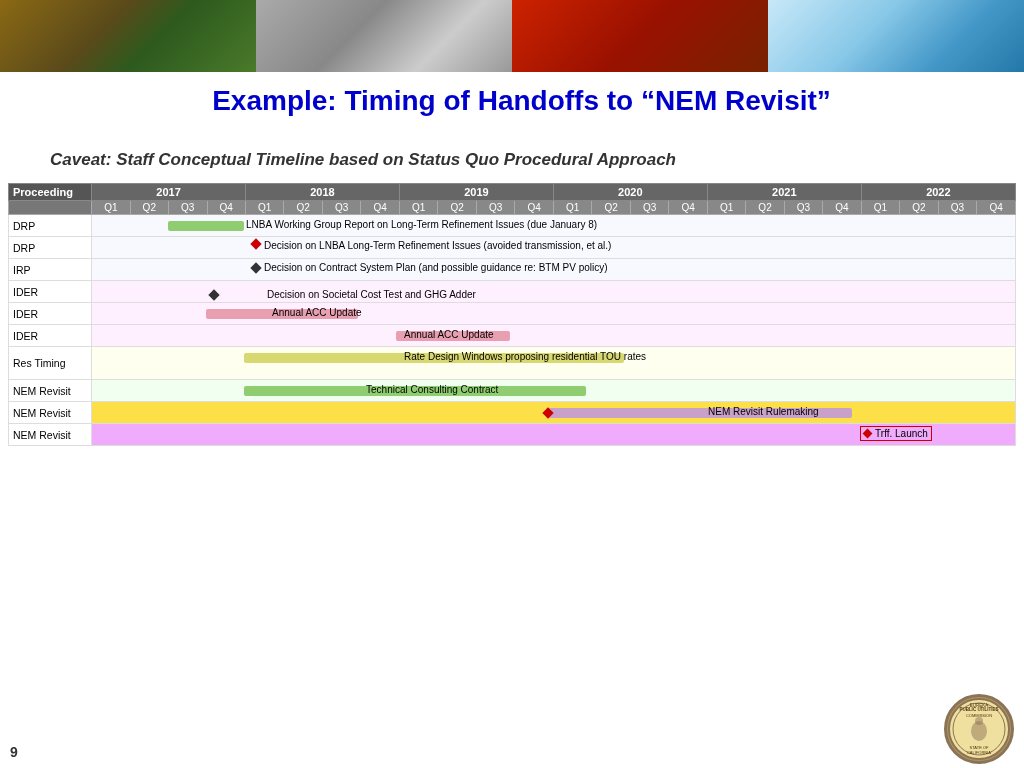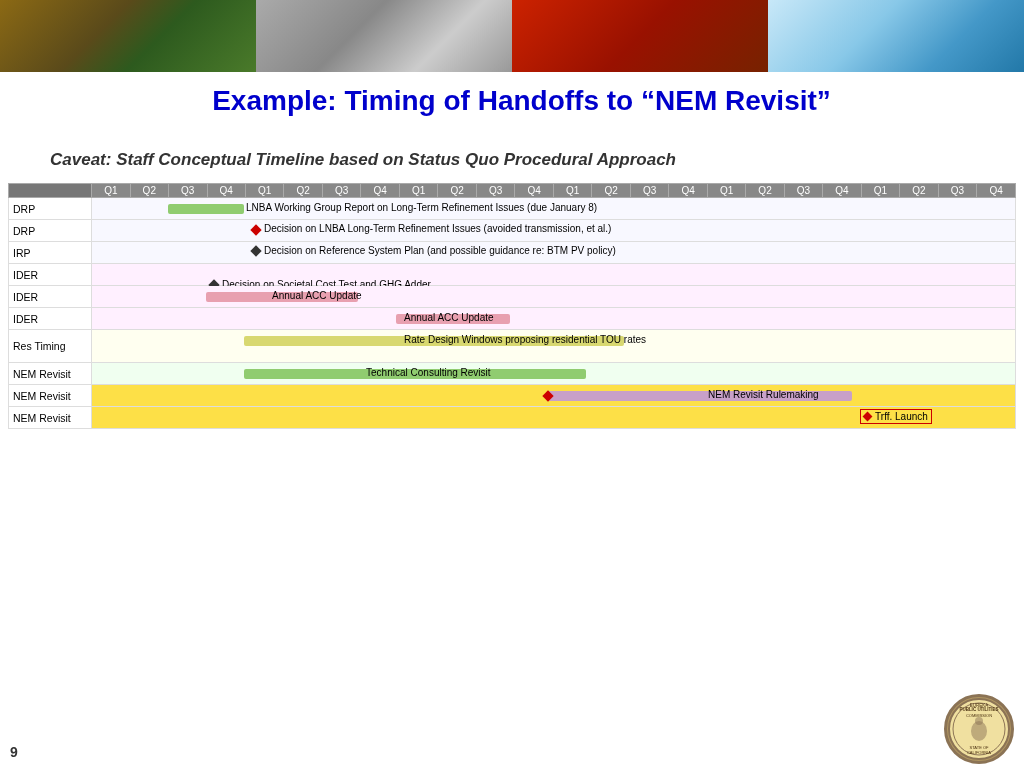--- a/index.html
+++ b/index.html
@@ -187,20 +187,29 @@
       <col style="width:38px">
         <col style="width:38px">
         <col style="width:38px">
         <col style="width:38px">
       <col style="width:38px">
         <col style="width:38px">
         <col style="width:38px">
         <col style="width:38px">
     </colgroup>
     <thead>
+      <tr class="gantt-header-year">
+        <td class="proc-header">Proceeding</td>
+        <td colspan="4" class="year-span">2017</td>
+        <td colspan="4" class="year-span">2018</td>
+        <td colspan="4" class="year-span">2019</td>
+        <td colspan="4" class="year-span">2020</td>
+        <td colspan="4" class="year-span">2021</td>
+        <td colspan="4" class="year-span">2022</td>
+      </tr>
       <tr class="gantt-header-q">
         <td class="proc-header"></td>
         <td>Q1</td>
         <td>Q2</td>
         <td>Q3</td>
         <td>Q4</td>
         <td>Q1</td>
         <td>Q2</td>
         <td>Q3</td>
         <td>Q4</td>
@@ -226,39 +235,39 @@
     <tr class="gantt-row row-drp1">
           <td class="proc-cell">DRP</td>
           <td colspan="24" style="position: relative; padding: 0px; height: 16px; vertical-align: middle; background: rgb(248, 248, 255); border: 1px solid rgb(221, 221, 221);">
             <div style="position: absolute; left: 76px; width: 76px; height: 10px; top: 6px; background: rgb(144, 204, 112); border-radius: 2px;"></div>
             <div style="position: absolute; left: 154px; top: 4px; white-space: nowrap; font-size: 10px; color: rgb(0, 0, 0);">LNBA Working Group Report on Long-Term Refinement Issues (due January 8)</div>
           </td>
         </tr>
         <tr class="gantt-row row-drp2">
           <td class="proc-cell">DRP</td>
           <td colspan="24" style="position: relative; padding: 0px; height: 22px; vertical-align: middle; background: rgb(248, 248, 255); border: 1px solid rgb(221, 221, 221);">
-            <div style="position: absolute; left: 160px; top: 3px; display: flex; align-items: flex-end; white-space: nowrap;">
+            <div style="position: absolute; left: 160px; top: 3px; display: flex; align-items: flex-start; white-space: nowrap;">
               <div style="width: 8px; height: 8px; min-width: 8px; background: rgb(204, 0, 0); transform: rotate(45deg); margin-right: 4px;"></div>
               <span style="font-size: 10px;">Decision on LNBA Long-Term Refinement Issues (avoided transmission, et al.)</span>
             </div>
           </td>
         </tr>
         <tr class="gantt-row row-irp">
           <td class="proc-cell">IRP</td>
           <td colspan="24" style="position: relative; padding: 0px; height: 22px; vertical-align: middle; background: rgb(248, 248, 255); border: 1px solid rgb(221, 221, 221);">
             <div style="position: absolute; left: 160px; top: 3px; display: flex; align-items: center; white-space: nowrap;">
               <div style="width: 8px; height: 8px; min-width: 8px; background: rgb(51, 51, 51); transform: rotate(45deg); margin-right: 4px;"></div>
-              <span style="font-size: 10px;">Decision on Reference System Plan (and possible guidance re: BTM PV policy)</span>
+              <span style="font-size: 10px;">Decision on Contract System Plan (and possible guidance re: BTM PV policy)</span>
             </div>
           </td>
         </tr>
         <tr class="gantt-row row-ider1">
           <td class="proc-cell">IDER</td>
           <td colspan="24" style="position: relative; padding: 0px; height: 22px; vertical-align: middle; background: rgb(255, 240, 255); border: 1px solid rgb(221, 221, 221);">
-            <div style="position: absolute; left: 118px; top: 15px; display: flex; align-items: center; white-space: nowrap;">
+            <div style="position: absolute; left: 118px; top: 8px; display: flex; align-items: center; white-space: nowrap; gap: 45px;">
               <div style="width: 8px; height: 8px; min-width: 8px; background: rgb(51, 51, 51); transform: rotate(45deg); margin-right: 4px;"></div>
               <span style="font-size: 10px;">Decision on Societal Cost Test and GHG Adder</span>
             </div>
           </td>
         </tr>
         <tr class="gantt-row row-ider2">
           <td class="proc-cell">IDER</td>
           <td colspan="24" style="position: relative; padding: 0px; height: 22px; vertical-align: middle; background: rgb(255, 240, 255); border: 1px solid rgb(221, 221, 221);">
             <div style="position: absolute; left: 114px; width: 152px; height: 10px; top: 6px; background: rgb(232, 160, 176); border-radius: 2px;"></div>
             <div style="position: absolute; left: 180px; top: 4px; white-space: nowrap; font-size: 10px; color: rgb(0, 0, 0);">Annual ACC Update</div>
@@ -275,34 +284,34 @@
           <td class="proc-cell">Res Timing</td>
           <td colspan="24" style="position: relative; padding: 16px; height: 22px; vertical-align: middle; background: rgb(255, 255, 240); border: 1px solid rgb(221, 221, 221);">
             <div style="position: absolute; left: 152px; width: 380px; height: 10px; top: 6px; background: rgb(216, 216, 112); border-radius: 2px;"></div>
             <div style="position: absolute; left: 312px; top: 4px; white-space: nowrap; font-size: 10px; color: rgb(0, 0, 0);">Rate Design Windows proposing residential TOU rates</div>
           </td>
         </tr>
         <tr class="gantt-row row-nem1">
           <td class="proc-cell">NEM Revisit</td>
           <td colspan="24" style="position: relative; padding: 0px; height: 22px; vertical-align: middle; background: rgb(240, 255, 240); border: 1px solid rgb(221, 221, 221);">
             <div style="position: absolute; left: 152px; width: 342px; height: 10px; top: 6px; background: rgb(144, 204, 112); border-radius: 2px;"></div>
-            <div style="position: absolute; left: 274px; top: 4px; white-space: nowrap; font-size: 10px; color: rgb(0, 0, 0);">Technical Consulting Revisit</div>
+            <div style="position: absolute; left: 274px; top: 4px; white-space: nowrap; font-size: 10px; color: rgb(0, 0, 0);">Technical Consulting Contract</div>
           </td>
         </tr>
         <tr class="gantt-row row-nem2">
           <td class="proc-cell">NEM Revisit</td>
           <td colspan="24" style="position: relative; padding: 0px; height: 22px; vertical-align: middle; background: #fde047; border: 1px solid rgb(221, 221, 221);">
             <div style="position: absolute; left: 456px; width: 304px; height: 10px; top: 6px; background: rgb(200, 160, 200); border-radius: 2px;"></div>
             <div style="position: absolute; left: 452px; top: 7px; width: 8px; height: 8px; background: rgb(204, 0, 0); transform: rotate(45deg);"></div>
             <div style="position: absolute; left: 616px; top: 4px; white-space: nowrap; font-size: 10px; color: rgb(0, 0, 0);">NEM Revisit Rulemaking</div>
           </td>
         </tr>
         <tr class="gantt-row row-nem3">
           <td class="proc-cell">NEM Revisit</td>
-          <td colspan="24" style="position: relative; padding: 0px; height: 22px; vertical-align: middle; background: #fde047; border: 1px solid rgb(221, 221, 221); margin-left: 34px;">
+          <td colspan="24" style="position: relative; padding: 0px; height: 22px; vertical-align: middle; background: #f0abfc; border: 1px solid rgb(221, 221, 221); margin-left: 34px;">
             <div style="position: absolute; left: 768px; top: 2px; display: flex; align-items: center; white-space: nowrap; border: 1px solid rgb(204, 0, 0); padding: 1px 3px;">
               <div style="width: 7px; height: 7px; min-width: 7px; background: rgb(204, 0, 0); transform: rotate(45deg); margin-right: 4px;"></div>
               <span style="font-size: 10px;">Trff. Launch</span>
             </div>
           </td>
         </tr>
       </tbody>
   </table>
 </div>
 

